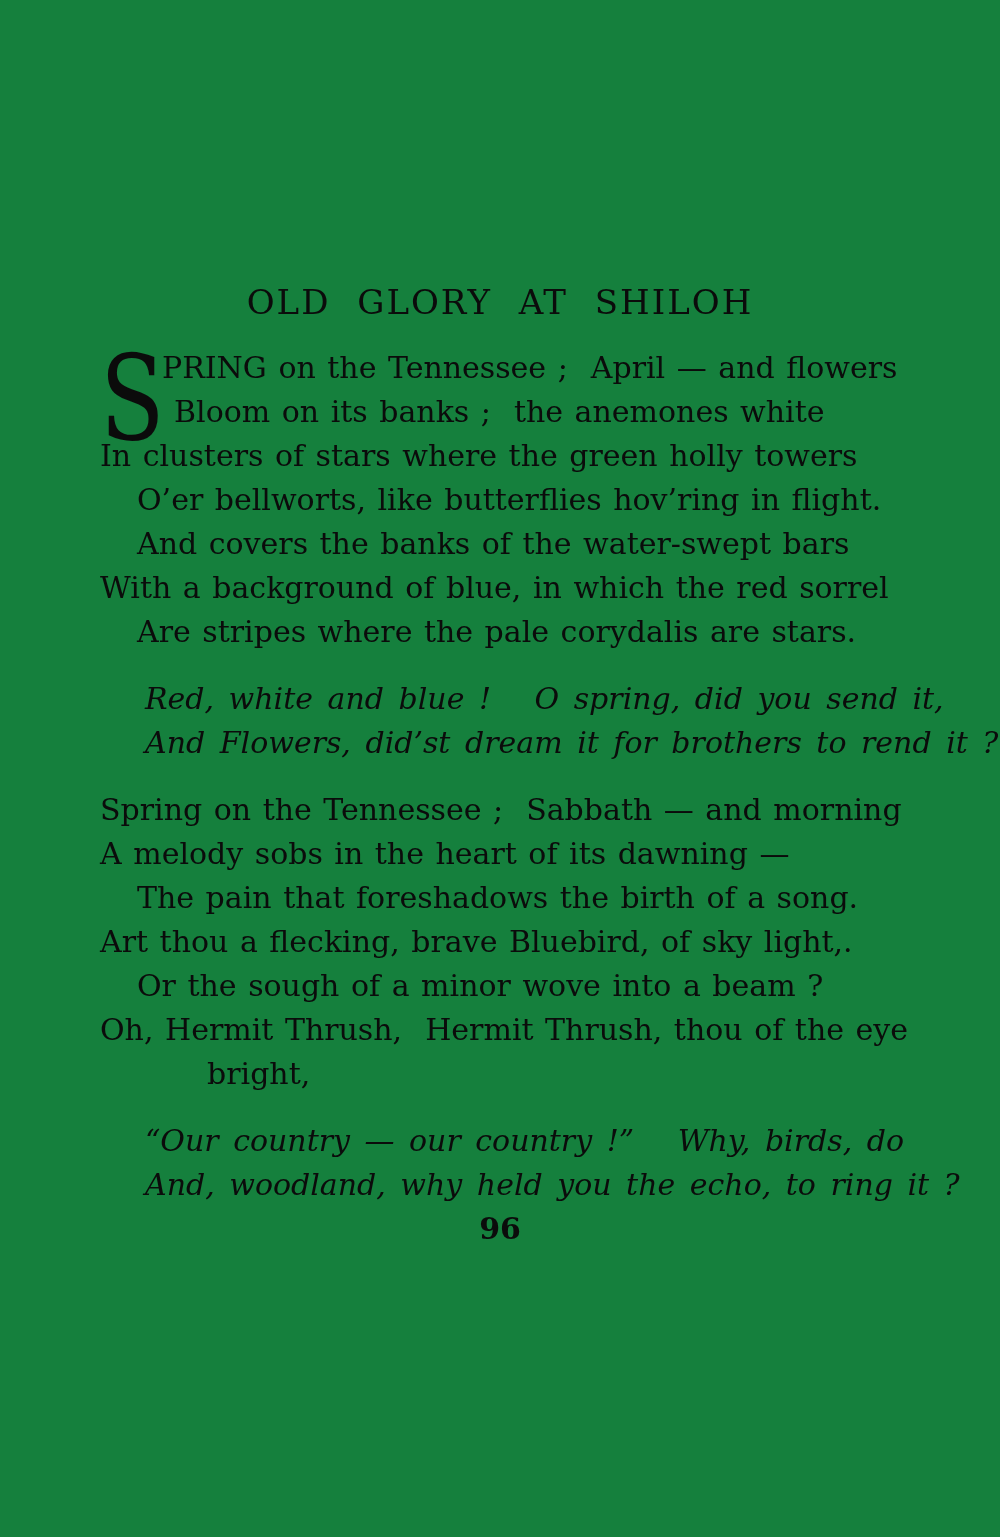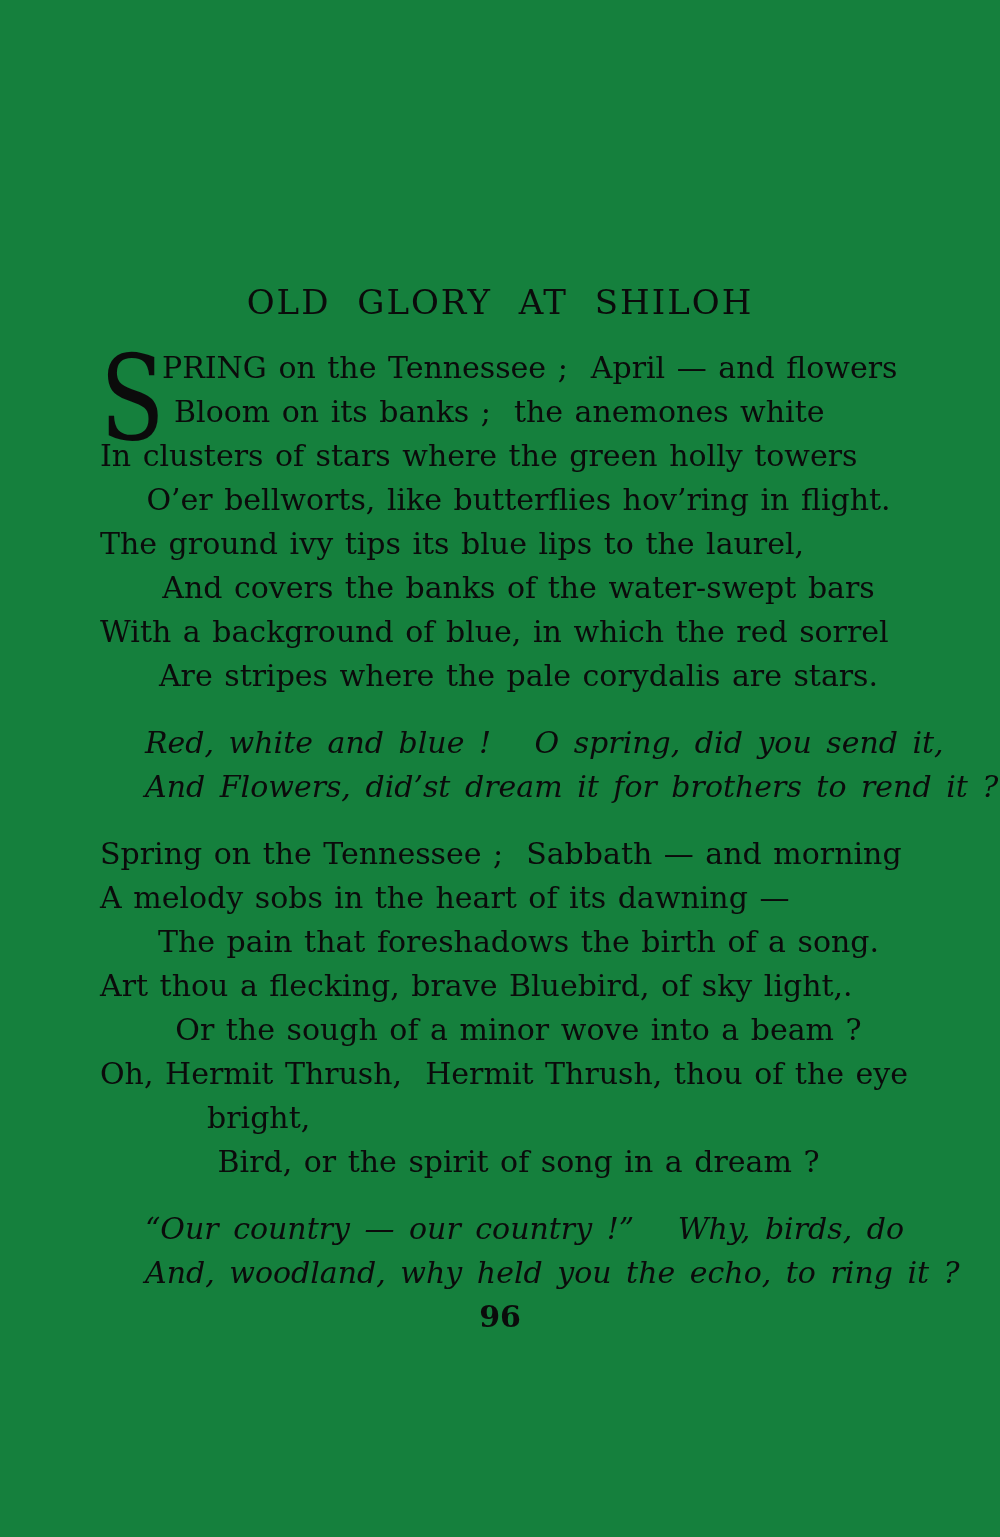--- a/index.html
+++ b/index.html
@@ -36,21 +36,21 @@
     word-spacing: 2px;
   }
   .stanza { margin: 0; }
   .stanza + .stanza { margin-top: 23px; }
   .stanza-italic {
     font-style: italic;
     padding-left: 45px;
     word-spacing: 5px;
   }
   .line { white-space: pre; }
-  .indent     { padding-left: 37px; text-align: center; }
+  .indent     { padding-left: 37px; }
   .indent2    { padding-left: 107px; }
   .indent-cap { text-indent: 12px; }
   .it-indent  { padding-left: 22px; }
   .dropcap {
     float: left;
     width: 58px;
     height: 88px;
     font-size: 118px;
     line-height: 88px;
     margin-right: 4px;
@@ -72,38 +72,36 @@
 <div class="page">
   <h1 class="title">OLD GLORY AT SHILOH</h1>
 
   <div class="poem" id="poem">
       <div class="stanza">
         <span class="dropcap">S</span>
         <div class="line">PRING on the Tennessee ;  April — and flowers</div>
         <div class="line indent-cap">Bloom on its banks ;  the anemones white</div>
         <div class="line">In clusters of stars where the green holly towers</div>
         <div class="line indent">O’er bellworts, like butterflies hov’ring in flight.</div>
-        <div class="line">The ground ivy tips its blue lips to the laurel,</div>
         <div class="line indent">And covers the banks of the water-swept bars</div>
         <div class="line">With a background of blue, in which the red sorrel</div>
         <div class="line indent">Are stripes where the pale corydalis are stars.</div>
       </div>
       <div class="stanza stanza-italic">
         <div class="line">Red, white and blue !   O spring, did you send it,</div>
         <div class="line">And Flowers, did’st dream it for brothers to rend it ?</div>
       </div>
       <div class="stanza">
         <div class="line">Spring on the Tennessee ;  Sabbath — and morning</div>
         <div class="line">A melody sobs in the heart of its dawning —</div>
         <div class="line indent">The pain that foreshadows the birth of a song.</div>
         <div class="line">Art thou a flecking, brave Bluebird, of sky light,.</div>
         <div class="line indent">Or the sough of a minor wove into a beam ?</div>
         <div class="line">Oh, Hermit Thrush,  Hermit Thrush, thou of the eye</div>
         <div class="line indent2">bright,</div>
-        <div class="line indent">Bird, or the spirit of song in a dream ?</div>
       </div>
       <div class="stanza stanza-italic">
         <div class="line">“Our country — our country !”   Why, birds, do</div>
         <div class="line">And, woodland, why held you the echo, to ring it ?</div>
       </div>
     </div>
 
   <div class="page-number">96</div>
 </div>
 

